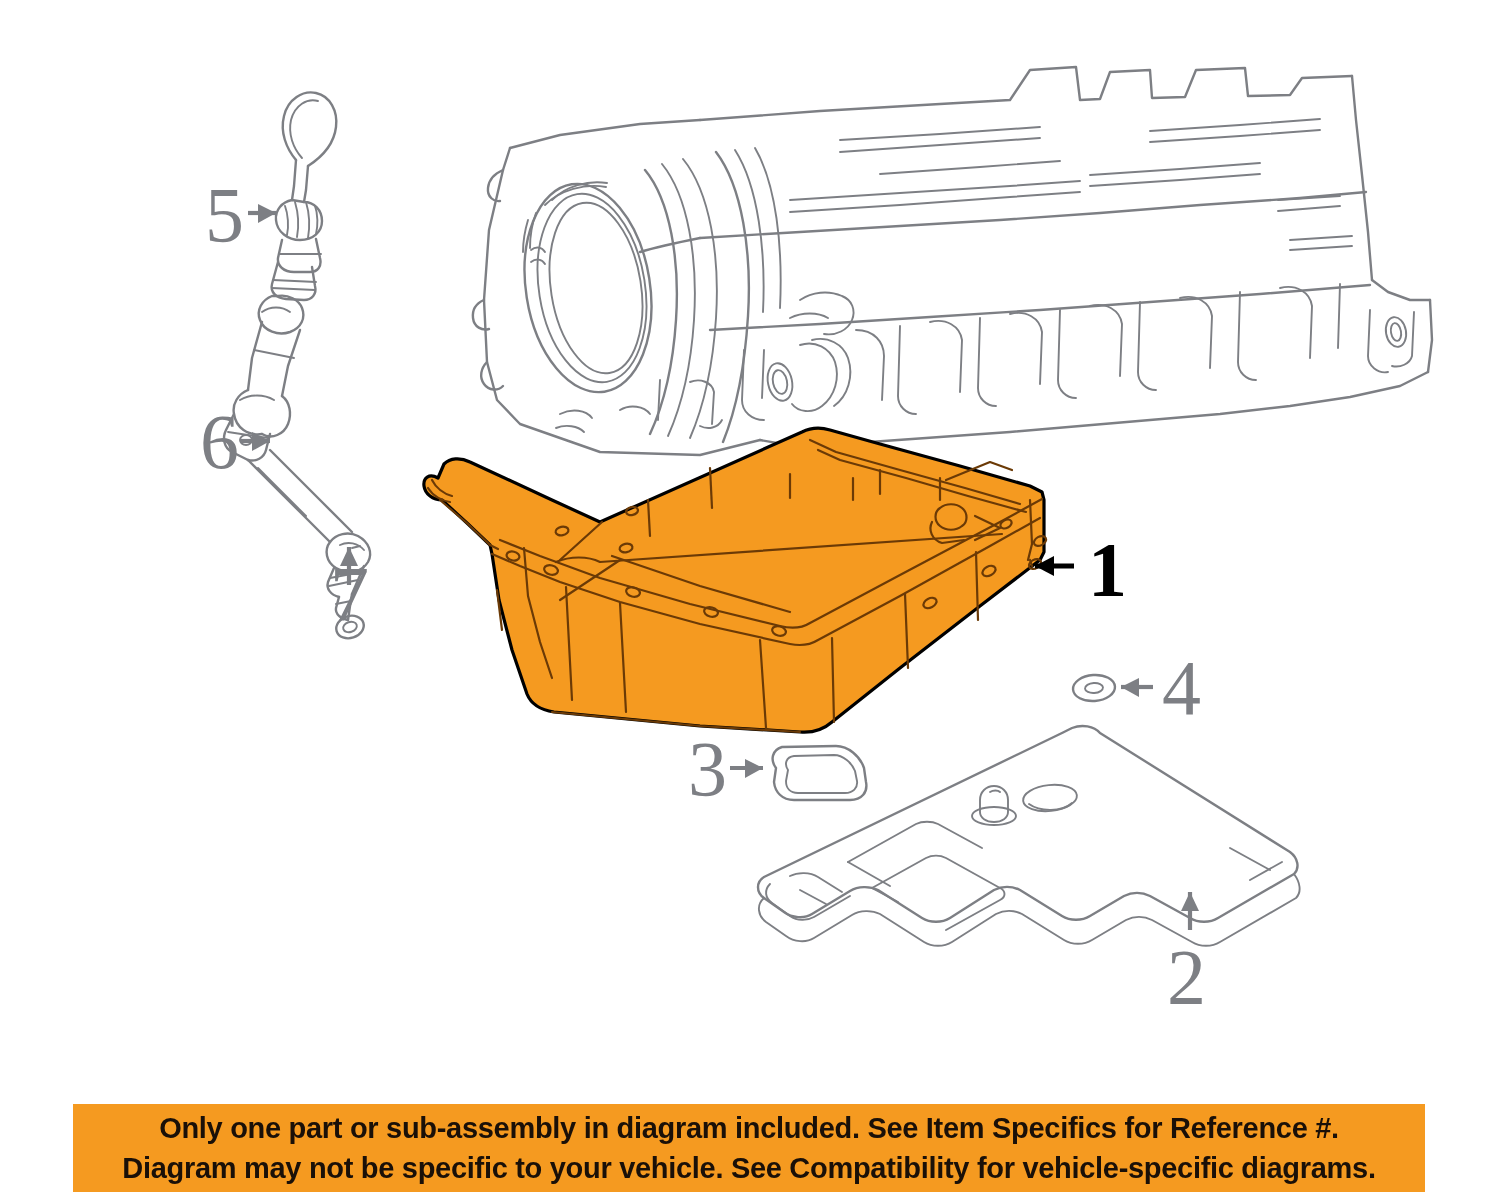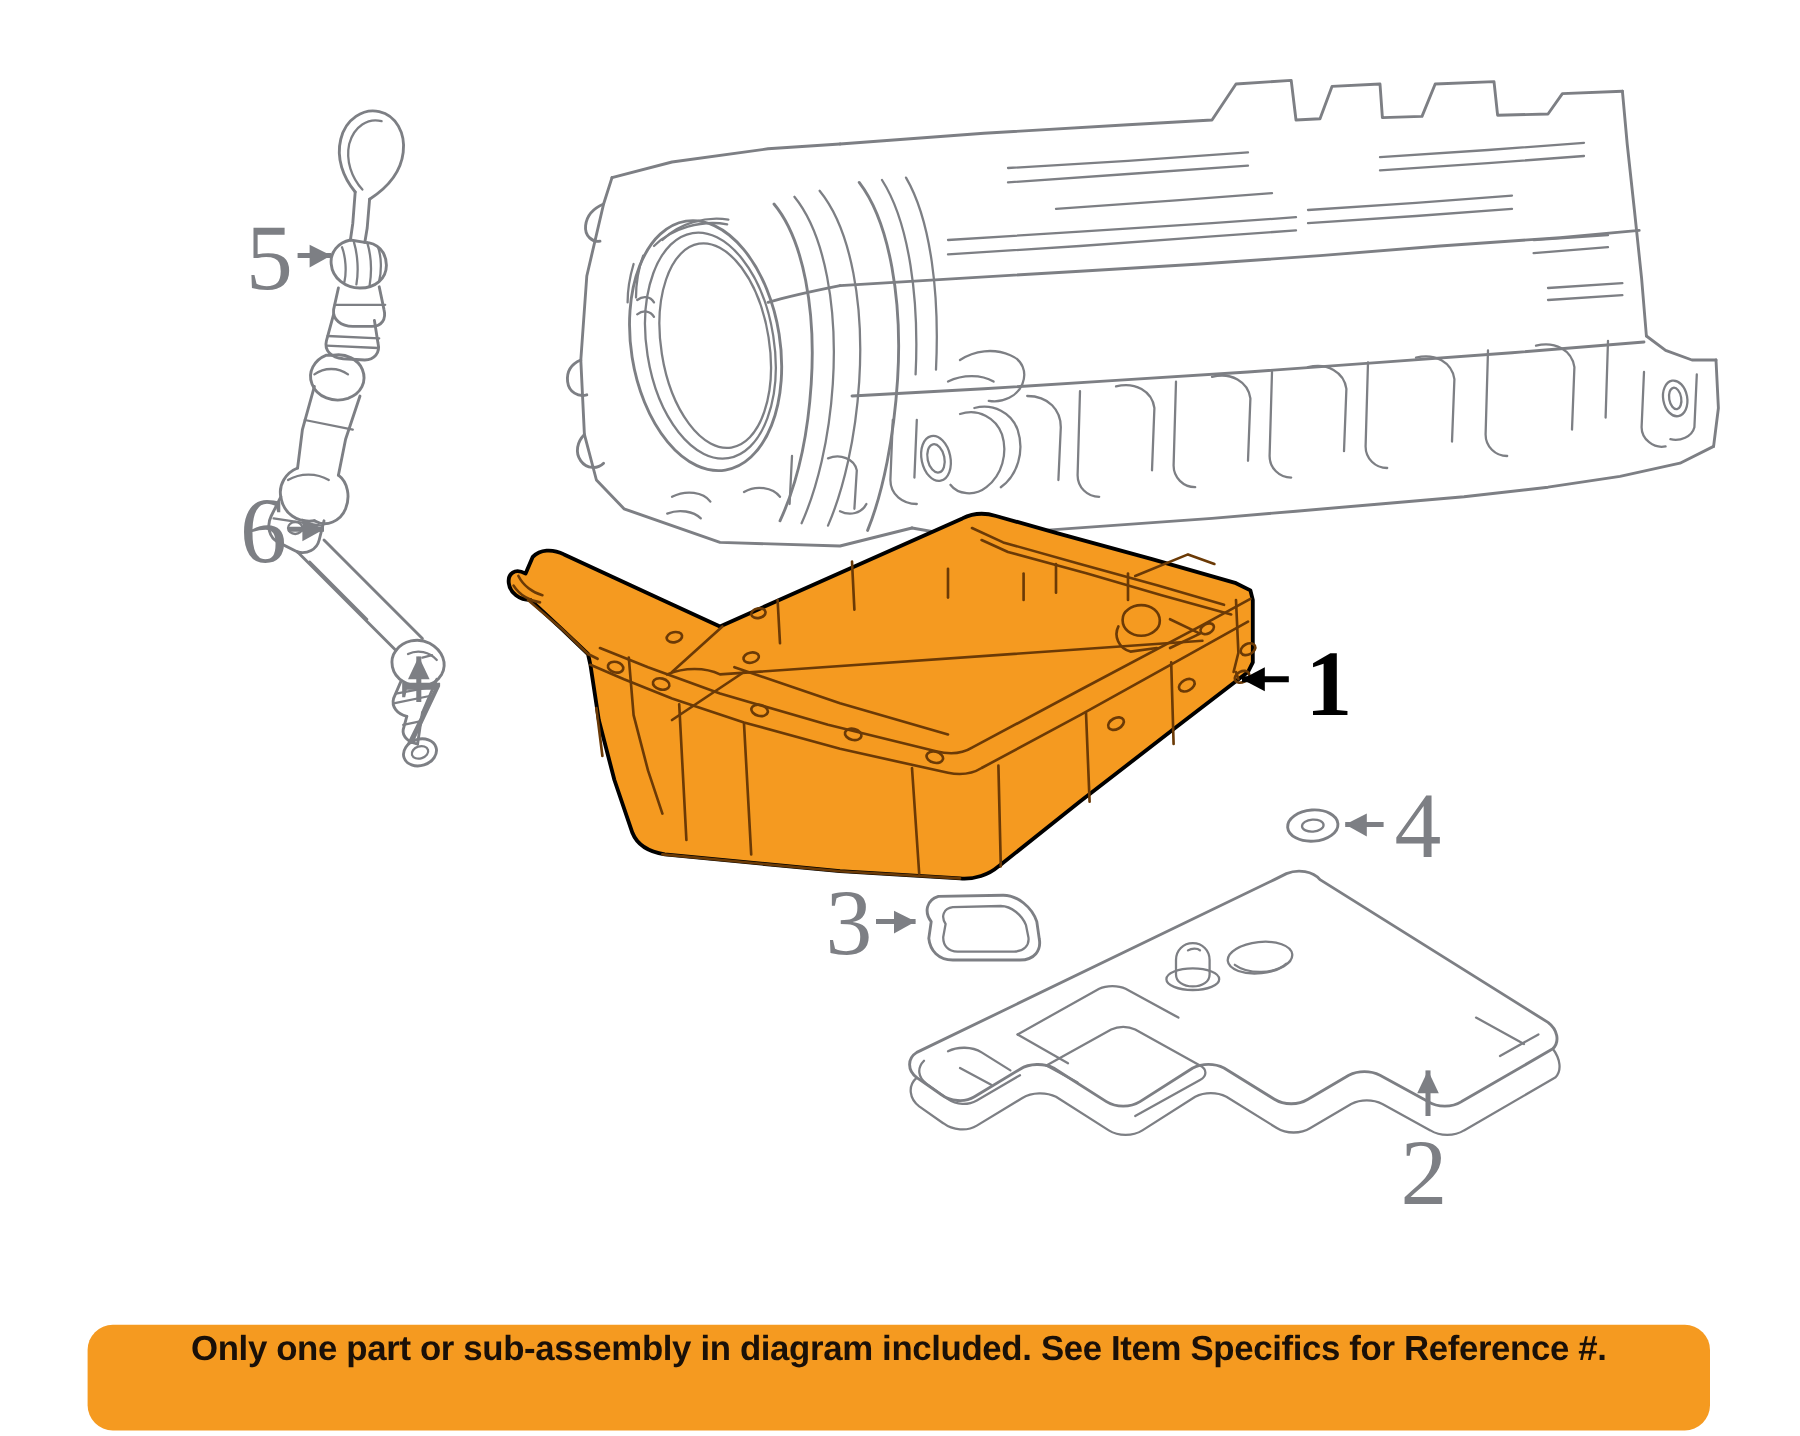--- a/index.html
+++ b/index.html
@@ -27,24 +27,23 @@
     display: block;
   }
   #notice-banner {
     position: absolute;
     left: 73px;
     top: 1104px;
     width: 1352px;
     height: 88px;
     background: #f59a20;
     display: flex;
-    flex-direction: row;
+    flex-direction: column;
     justify-content: center;
     box-sizing: border-box;
-    border-radius: 21px;
   }
   #notice-banner .line {
     color: #1a1008;
     font-family: "Liberation Sans", sans-serif;
     font-weight: bold;
     font-size: 29px;
     line-height: 40px;
     letter-spacing: -0.3px;
     white-space: nowrap;
     text-align: center;
@@ -421,15 +420,16 @@
     <g>
       <line class="arrG" x1="349" y1="585" x2="349" y2="547"></line>
       <polygon class="arrGhead" points="349,547 340,566 358,566"></polygon>
       <text class="numG" x="330" y="620">7</text>
     </g>
 
   </svg>
 
   <div id="notice-banner">
     <div class="line">Only one part or sub-assembly in diagram included. See Item Specifics for Reference #.</div>
+    <div class="line">Diagram may not be specific to your vehicle. See Compatibility for vehicle-specific diagrams.</div>
   </div>
 
 </div>
 
 </body></html>

